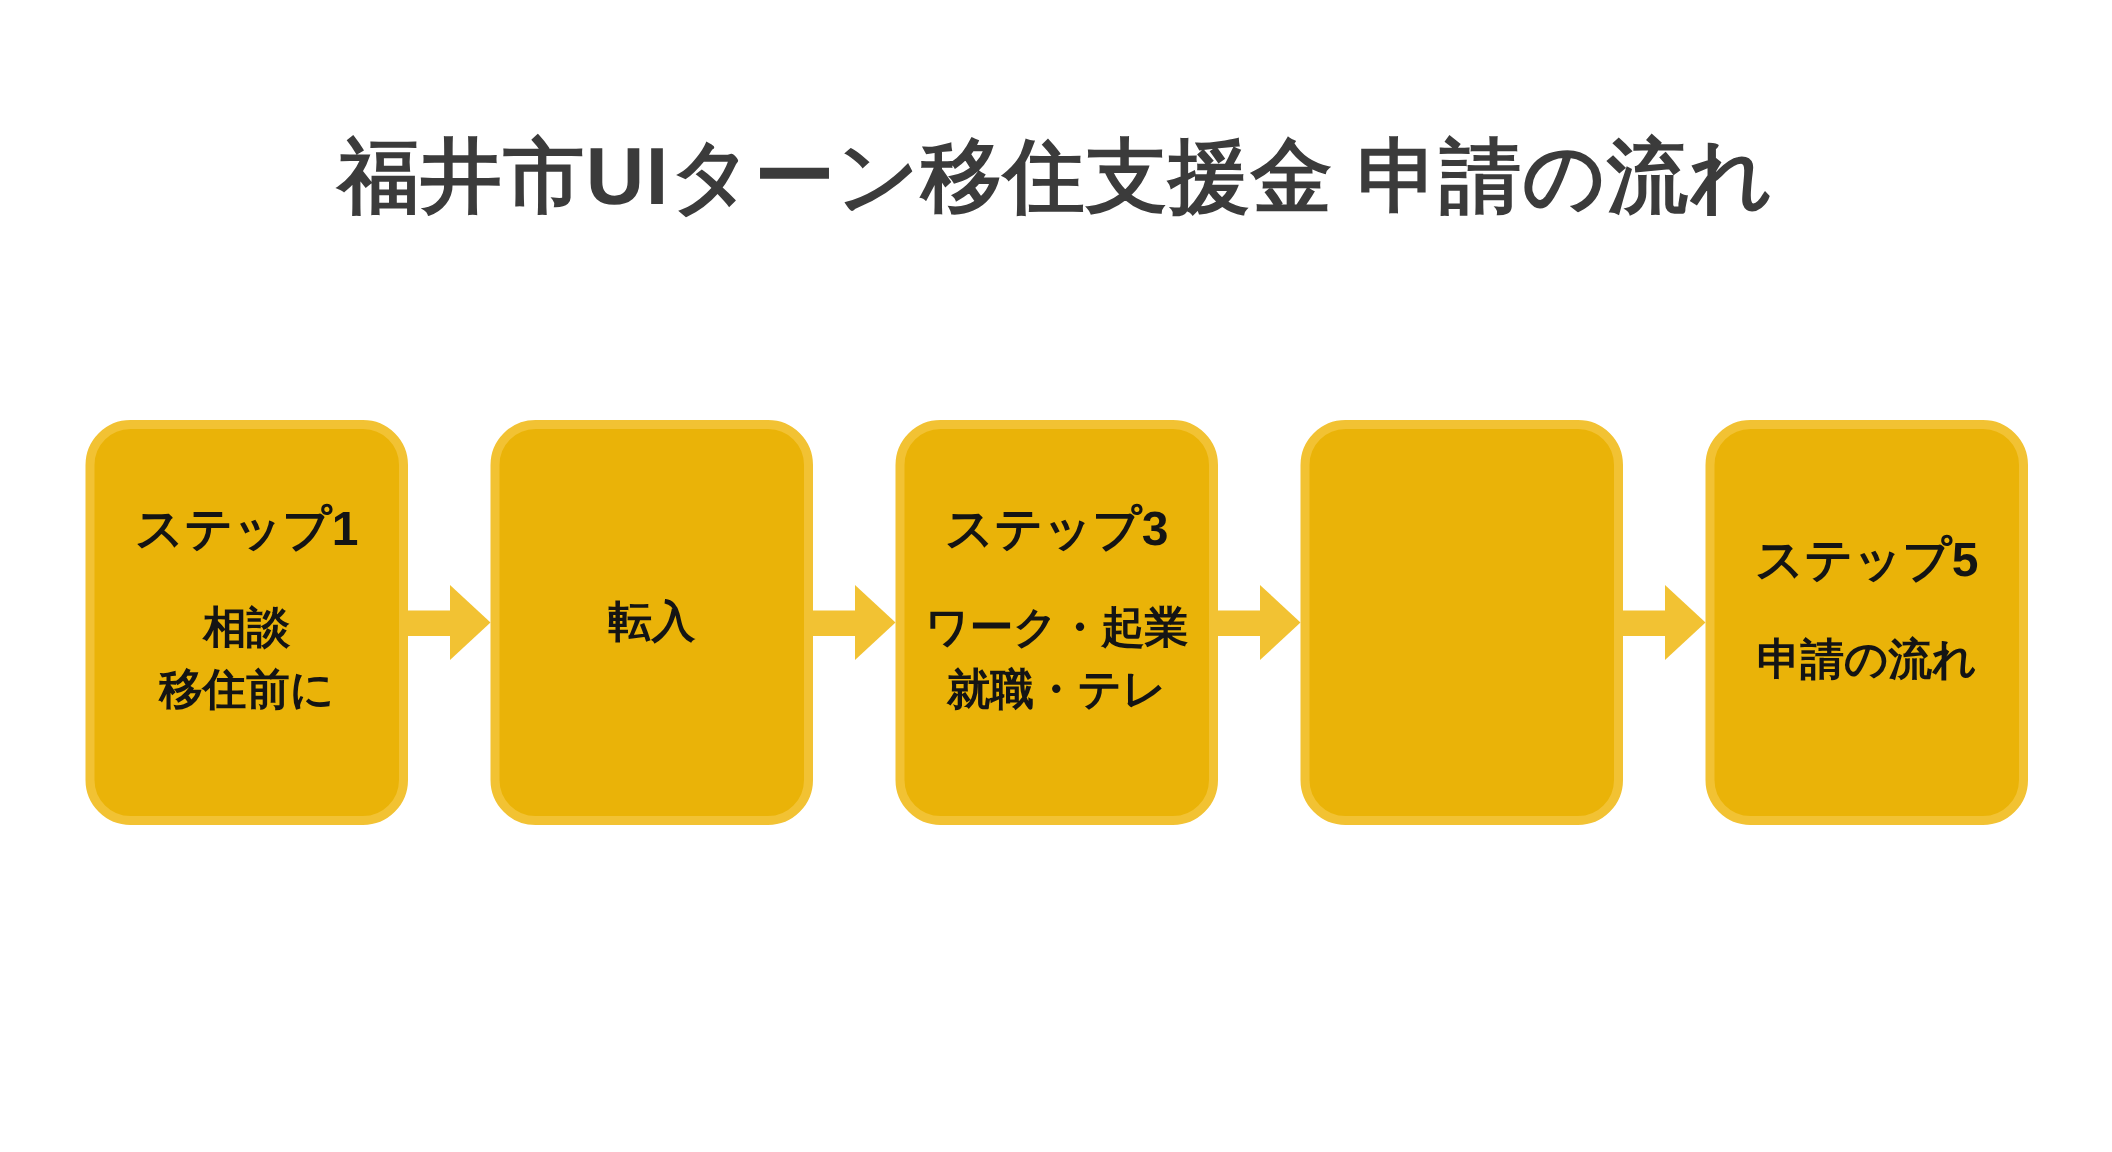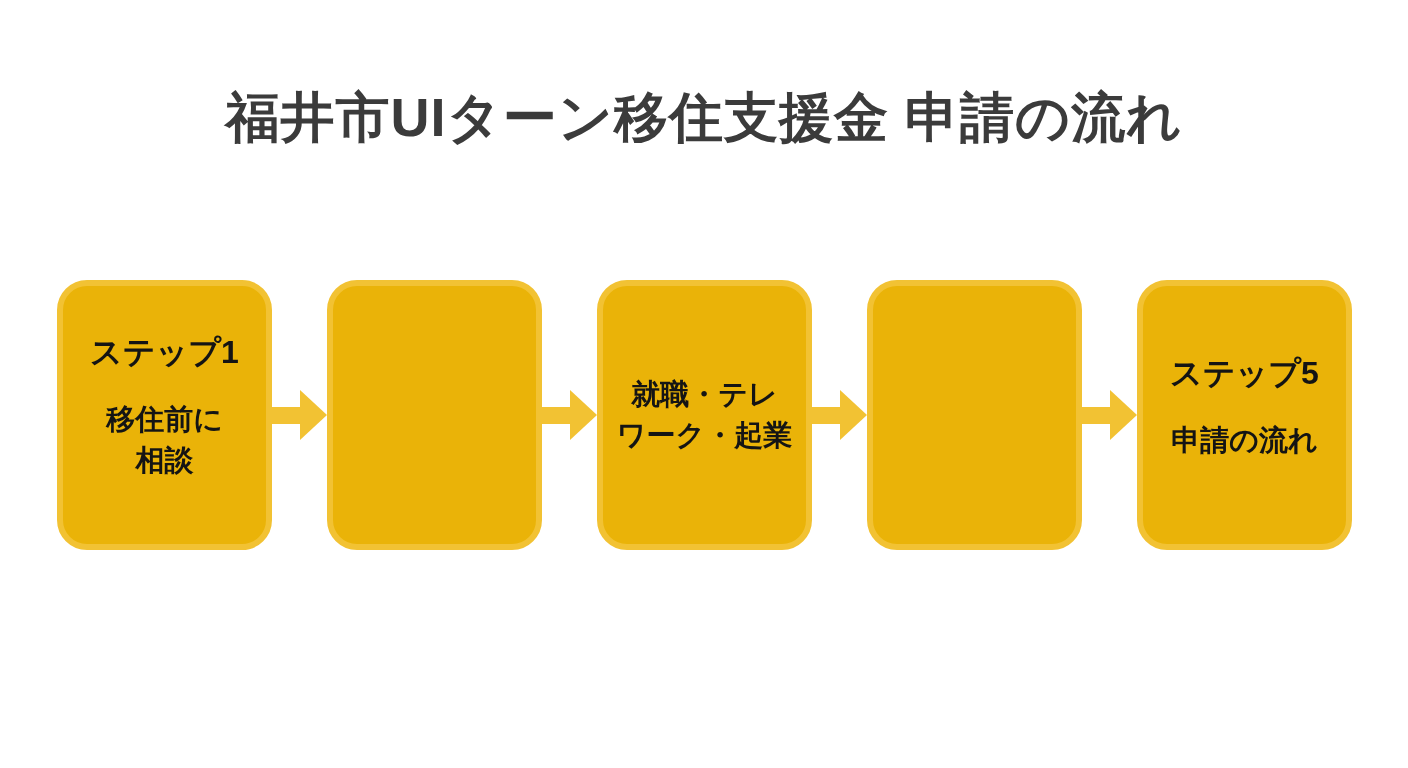--- a/index.html
+++ b/index.html
@@ -88,44 +88,46 @@
 </head>
 <body>
 
 <div class="title">福井市UIターン移住支援金 申請の流れ</div>
 
 <div class="flow-row">
 
   <div class="step-box">
     <div class="step-label">ステップ1</div>
     <div class="step-desc">
+      <div>相談</div>
       <div>移住前に</div>
-      <div>相談</div>
     </div>
   </div>
 
   <div class="arrow">
     <div class="arrow-shaft"></div>
     <div class="arrow-head"></div>
   </div>
 
   <div class="step-box">
     <div class="step-desc">
+      <div>転入</div>
     </div>
   </div>
 
   <div class="arrow">
     <div class="arrow-shaft"></div>
     <div class="arrow-head"></div>
   </div>
 
   <div class="step-box">
+    <div class="step-label">ステップ3</div>
     <div class="step-desc">
+      <div>ワーク・起業</div>
       <div>就職・テレ</div>
-      <div>ワーク・起業</div>
     </div>
   </div>
 
   <div class="arrow">
     <div class="arrow-shaft"></div>
     <div class="arrow-head"></div>
   </div>
 
   <div class="step-box">
     <div class="step-desc">

